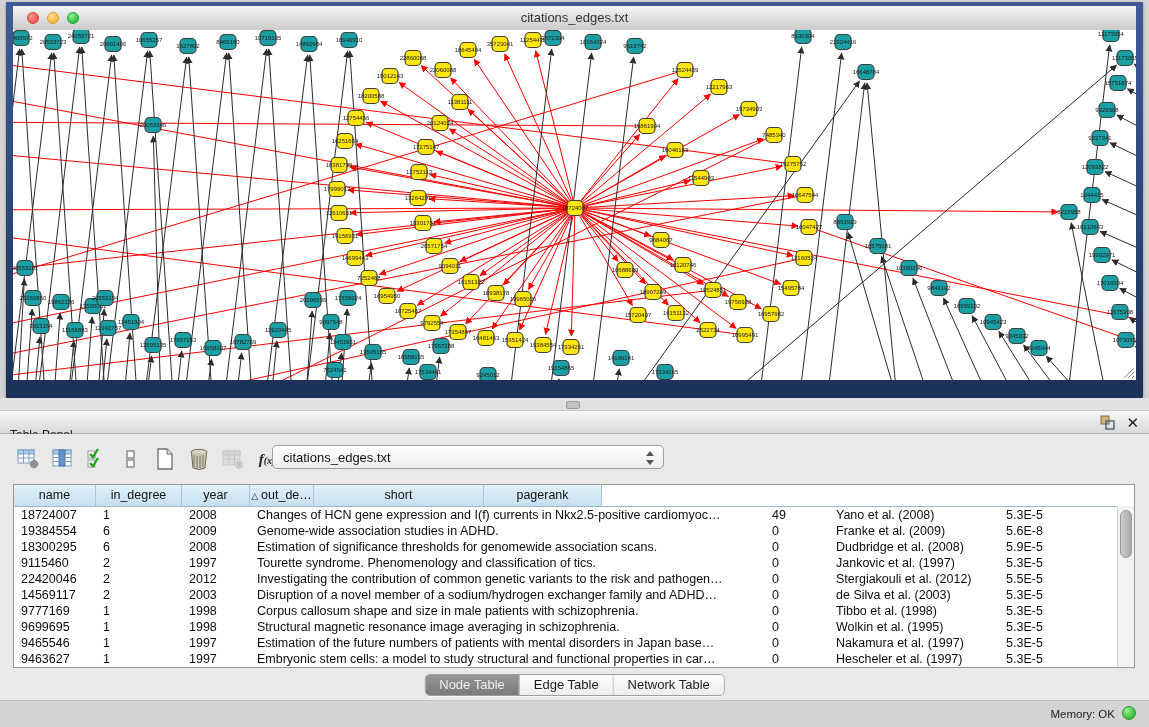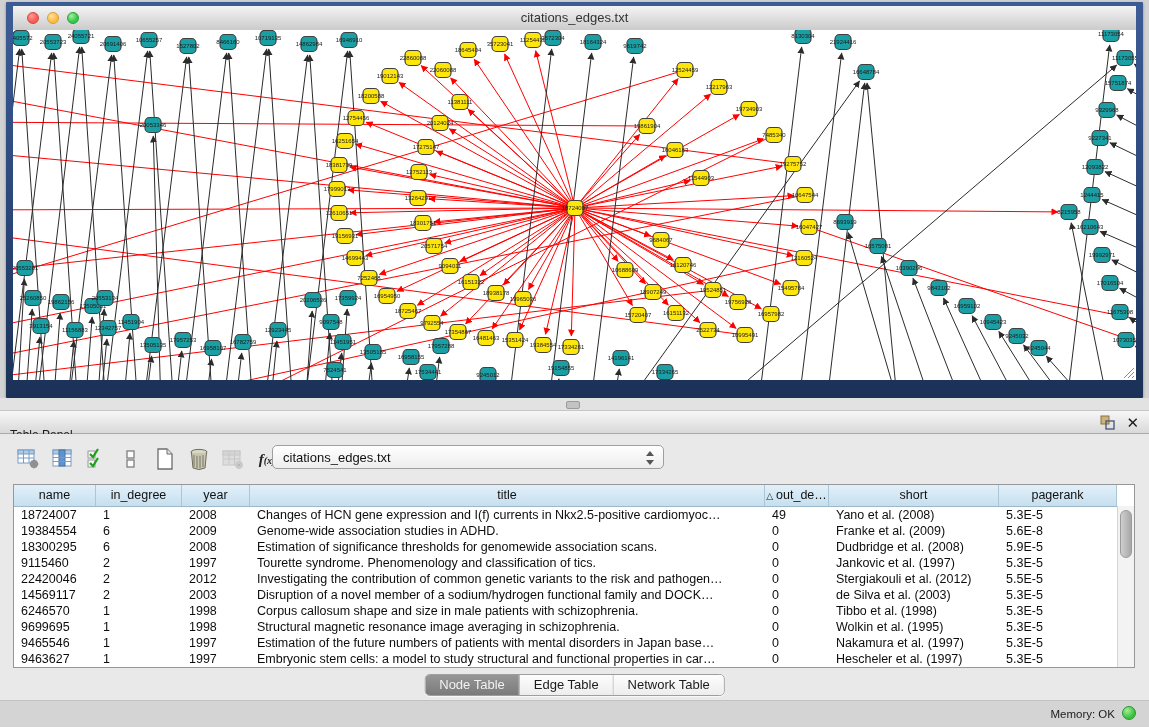--- a/index.html
+++ b/index.html
@@ -845,21 +845,20 @@
         <span class="up"></span>
         <span class="down"></span>
       </span>
   </div>
 
   <div class="table-wrap">
     <div class="thead" id="thead">
         <div class="th" style="width: 82px;">name</div>
         <div class="th" style="width: 86px;">in_degree</div>
         <div class="th" style="width: 68px;">year</div>
-        <div class="th" style="width: 515px;">title</div>
         <div class="th" style="width: 64px;"><span class="sort">△</span>out_de…</div>
         <div class="th" style="width: 170px;">short</div>
         <div class="th" style="width: 118px;">pagerank</div>
       </div>
     <div id="tbody">
         <div class="trow">
           <div class="td" style="width: 82px;">18724007</div>
           <div class="td" style="width: 86px;">1</div>
           <div class="td" style="width: 68px;">2008</div>
           <div class="td" style="width: 515px;">Changes of HCN gene expression and I(f) currents in Nkx2.5-positive cardiomyoc…</div>
@@ -900,27 +899,27 @@
           <div class="td" style="width: 68px;">2012</div>
           <div class="td" style="width: 515px;">Investigating the contribution of common genetic variants to the risk and pathogen…</div>
           <div class="td" style="width: 64px;">0</div>
           <div class="td" style="width: 170px;">Stergiakouli et al. (2012)</div>
           <div class="td" style="width: 118px;">5.5E-5</div>
         </div>
         <div class="trow">
           <div class="td" style="width: 82px;">14569117</div>
           <div class="td" style="width: 86px;">2</div>
           <div class="td" style="width: 68px;">2003</div>
-          <div class="td" style="width: 515px;">Disruption of a novel member of a sodium/hydrogen functional family and DOCK…</div>
+          <div class="td" style="width: 515px;">Disruption of a novel member of a sodium/hydrogen exchanger family and ADHD…</div>
           <div class="td" style="width: 64px;">0</div>
           <div class="td" style="width: 170px;">de Silva et al. (2003)</div>
           <div class="td" style="width: 118px;">5.3E-5</div>
         </div>
         <div class="trow">
-          <div class="td" style="width: 82px;">6246570</div>
+          <div class="td" style="width: 82px;">9777169</div>
           <div class="td" style="width: 86px;">1</div>
           <div class="td" style="width: 68px;">1998</div>
           <div class="td" style="width: 515px;">Corpus callosum shape and size in male patients with schizophrenia.</div>
           <div class="td" style="width: 64px;">0</div>
           <div class="td" style="width: 170px;">Tibbo et al. (1998)</div>
           <div class="td" style="width: 118px;">5.3E-5</div>
         </div>
         <div class="trow">
           <div class="td" style="width: 82px;">9699695</div>
           <div class="td" style="width: 86px;">1</div>

